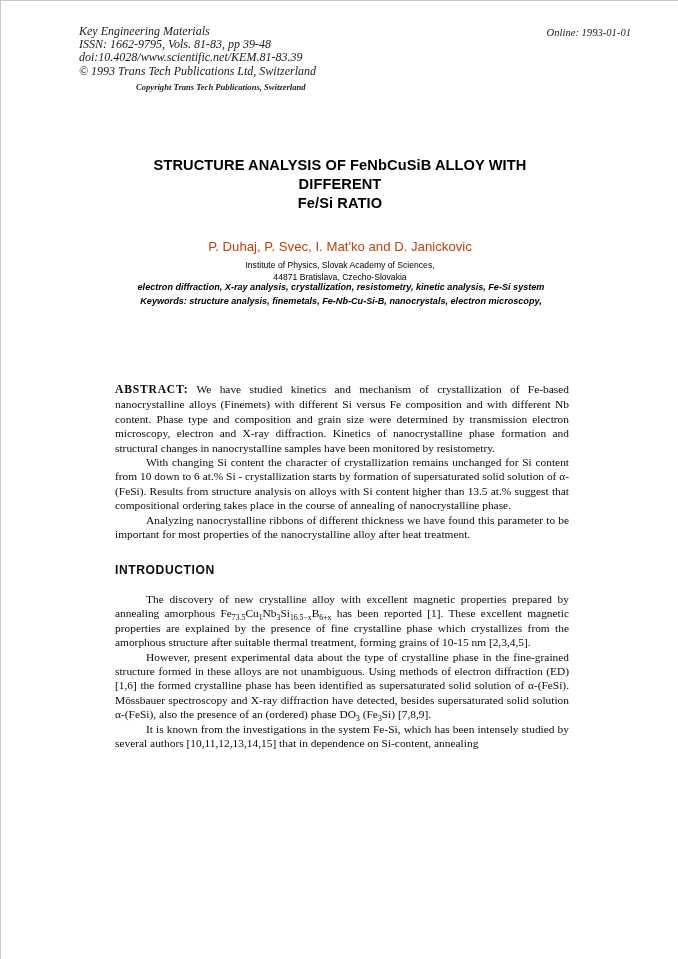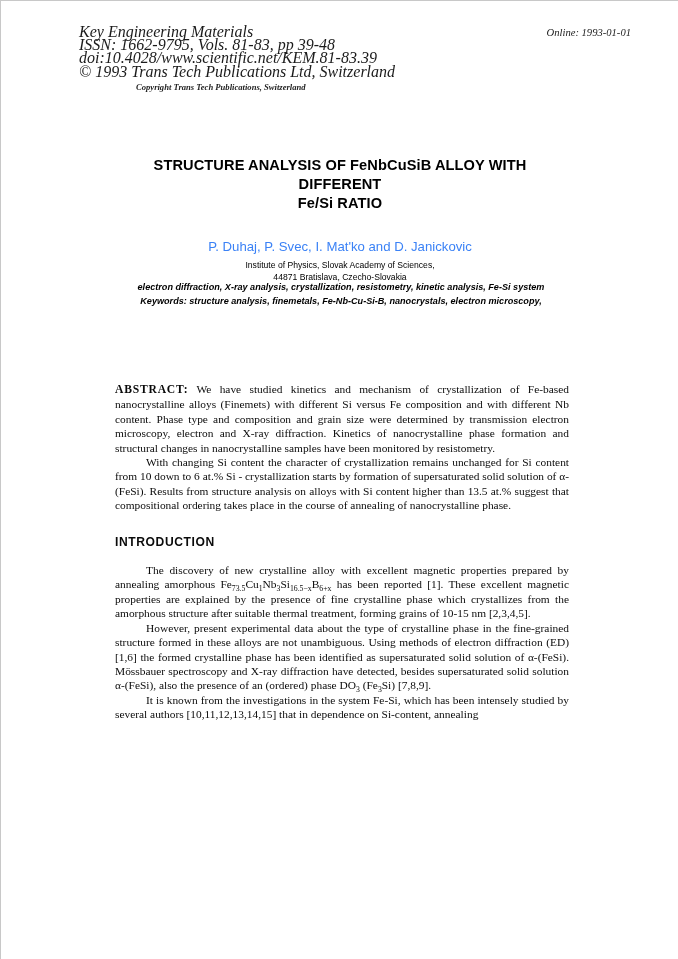--- a/index.html
+++ b/index.html
@@ -28,21 +28,21 @@
     padding: 0 48px 0 78px;
   }
   .jh-row {
     display: flex;
     justify-content: space-between;
     align-items: flex-start;
   }
   .jh-left {
     font-family: "Liberation Serif", "DejaVu Serif", serif;
     font-style: italic;
-    font-size: 16px;
+    font-size: 12px;
     line-height: 13.2px;
     color: #1b1b1b;
     white-space: pre-line;
   }
   .jh-right {
     font-family: "Liberation Serif", "DejaVu Serif", serif;
     font-style: italic;
     font-size: 10.6px;
     line-height: 13px;
     color: #1b1b1b;
@@ -77,21 +77,21 @@
     letter-spacing: 0.1px;
     color: #000;
     margin: 0 auto;
     width: 440px;
   }
   .authors {
     margin-top: 25px;
     font-family: "Liberation Sans", "DejaVu Sans", sans-serif;
     font-size: 13.2px;
     line-height: 17px;
-    color: #3b82f6;
+    color: #c2410c;
   }
   .affiliation {
     margin-top: 5px;
     font-family: "Liberation Sans", "DejaVu Sans", sans-serif;
     font-size: 8.6px;
     line-height: 11.5px;
     color: #000;
   }
 
   
@@ -181,20 +181,21 @@
     <div>electron diffraction, X-ray analysis, crystallization, resistometry, kinetic analysis, Fe-Si system</div>
     <div>Keywords: structure analysis, finemetals, Fe-Nb-Cu-Si-B, nanocrystals, electron microscopy,</div>
   </div>
 
   <div class="body-col">
 
     <p><span class="abstract-label">ABSTRACT:</span><span> We have studied kinetics and mechanism of crystallization of Fe-based nanocrystalline alloys (Finemets) with different Si versus Fe composition and with different Nb content. Phase type and composition and grain size were determined by transmission electron microscopy, electron and X-ray diffraction. Kinetics of nanocrystalline phase formation and structural changes in nanocrystalline samples have been monitored by resistometry.</span></p>
 
     <p class="p-indent"><span>With changing Si content the character of crystallization remains unchanged for Si content from 10 down to 6 at.% Si - crystallization starts by formation of supersaturated solid solution of </span><span>α-(FeSi)</span><span>. Results from structure analysis on alloys with Si content higher than 13.5 at.% suggest that compositional ordering takes place in the course of annealing of nanocrystalline phase.</span></p>
 
+    <p class="p-indent"><span>Analyzing nanocrystalline ribbons of different thickness we have found this parameter to be important for most properties of the nanocrystalline alloy after heat treatment.</span></p>
 
     <div class="sec-head">INTRODUCTION</div>
 
     <p class="p-indent"><span>The discovery of new crystalline alloy with excellent magnetic properties prepared by annealing amorphous </span><span class="formula"><span>Fe</span><sub>73.5</sub><span>Cu</span><sub>1</sub><span>Nb</span><sub>3</sub><span>Si</span><sub>16.5−x</sub><span>B</span><sub>6+x</sub></span><span> has been reported [1]. These excellent magnetic properties are explained by the presence of fine crystalline phase which crystallizes from the amorphous structure after suitable thermal treatment, forming grains of 10-15 nm [2,3,4,5].</span></p>
 
     <p class="p-indent"><span>However, present experimental data about the type of crystalline phase in the fine-grained structure formed in these alloys are not unambiguous. Using methods of electron diffraction (ED) [1,6] the formed crystalline phase has been identified as supersaturated solid solution of </span><span>α-(FeSi)</span><span>. Mössbauer spectroscopy and X-ray diffraction have detected, besides supersaturated solid solution </span><span>α-(FeSi)</span><span>, also the presence of an (ordered) phase DO</span><sub>3</sub><span> (Fe</span><sub>3</sub><span>Si) [7,8,9].</span></p>
 
     <p class="p-indent"><span>It is known from the investigations in the system Fe-Si, which has been intensely studied by several authors [10,11,12,13,14,15] that in dependence on Si-content, annealing</span></p>
 
   </div>

